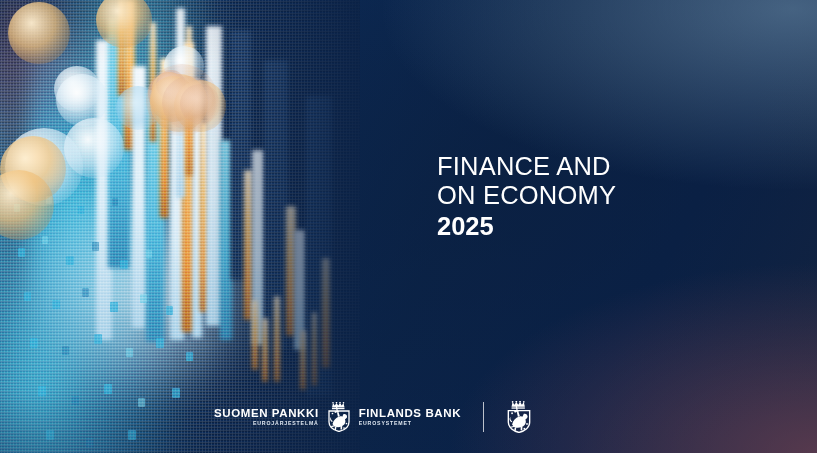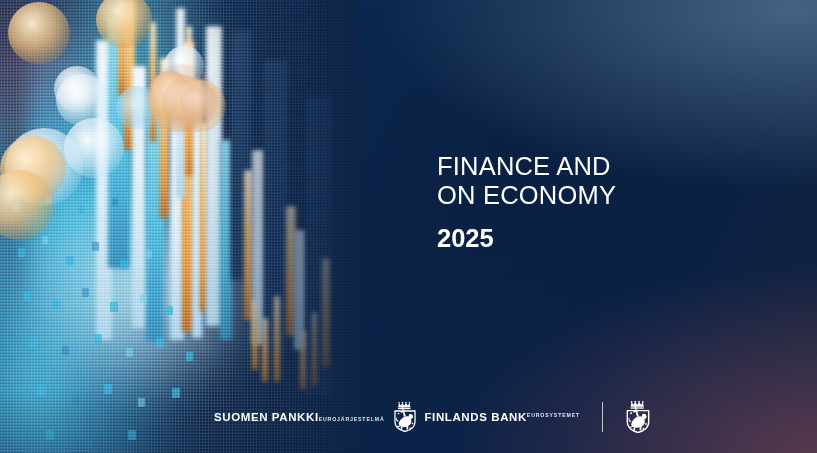--- a/index.html
+++ b/index.html
@@ -109,29 +109,29 @@
   }
   .subhead{
     position:absolute;left:437px;top:152px;width:340px;
     color:#ffffff;
     font-weight:400;
     font-size:25.5px;
     line-height:28.5px;
     letter-spacing:.2px;
   }
   .subhead .ln{display:block;}
-  .subhead .year{font-weight:700;letter-spacing:0;margin-top:15px;}
+  .subhead .year{font-weight:700;letter-spacing:0;margin-top:3px;}
 
   
   .logobar{
     position:absolute;left:214px;top:398px;
     display:flex;align-items:center;height:38px;
   }
   .logo-group{display:flex;align-items:center;}
-  .lockup{display:flex;flex-direction:row;justify-content:center;}
+  .lockup{display:flex;flex-direction:column;justify-content:center;}
   .lockup .main{
     color:#fff;font-weight:700;font-size:11.5px;letter-spacing:.6px;line-height:12px;white-space:nowrap;
   }
   .lockup .sub{
     color:#dfe7f1;font-weight:700;font-size:5.2px;letter-spacing:.85px;line-height:8px;white-space:nowrap;
   }
   .lockup.ra{text-align:right;align-items:flex-end;}
   .lockup.la{text-align:left;align-items:flex-start;justify-content:space-between;}
   .crest{width:26px;height:30px;margin:0 7px;flex:0 0 auto;}
   .crest svg{display:block;width:100%;height:100%;}

